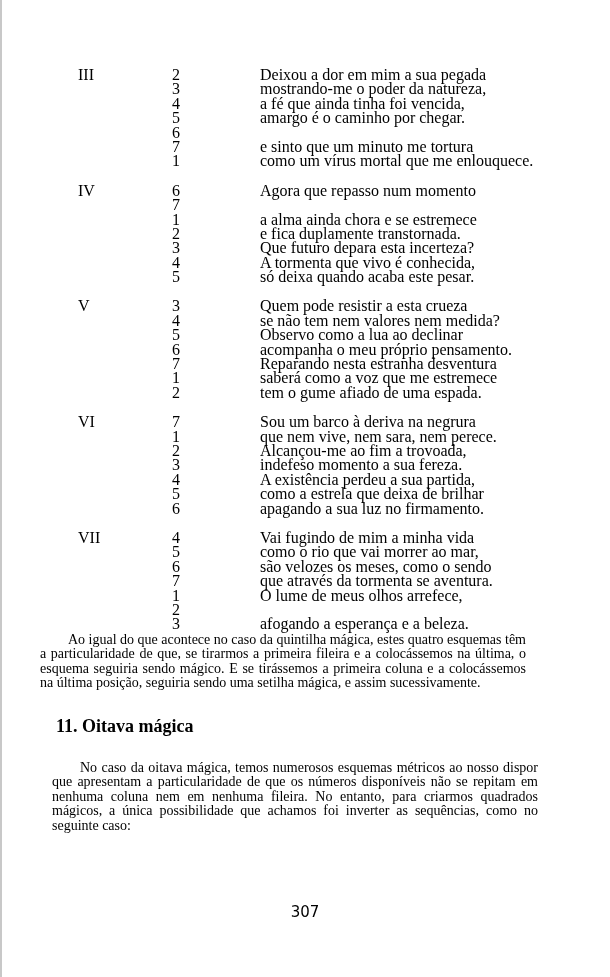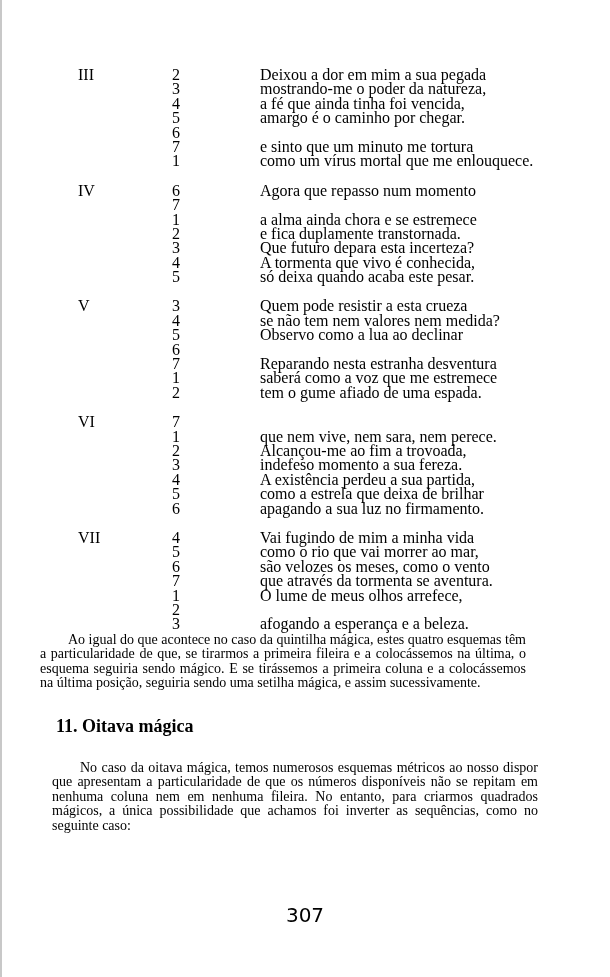--- a/index.html
+++ b/index.html
@@ -30,21 +30,21 @@
     text-indent: 28px;
   }
   .para1 { top: 633px; }
   .heading {
     position: absolute; left: 56px; top: 718px; font-size: 18px; font-weight: bold;
     line-height: 16px;
   }
   .para2 { top: 749px; }
   .page-number {
     position: absolute; left: 0; width: 610px; top: 903px; text-align: center;
-    font-family: "DejaVu Sans", "Liberation Sans", sans-serif; font-size: 20px;
+    font-family: "DejaVu Sans", "Liberation Sans", sans-serif; font-size: 15px;
   }
 </style>
 </head>
 <body>
 
 <div class="left-border"></div>
 
 <div class="page">
   <div class="stanzas" id="stanzas">
       <div class="stanza">
@@ -131,20 +131,21 @@
           <span class="verse">se não tem nem valores nem medida?</span>
         </div>
         <div class="line">
           <span class="roman"></span>
           <span class="num">5</span>
           <span class="verse">Observo como a lua ao declinar</span>
         </div>
         <div class="line">
           <span class="roman"></span>
           <span class="num">6</span>
+          <span class="verse">acompanha o meu próprio pensamento.</span>
         </div>
         <div class="line">
           <span class="roman"></span>
           <span class="num">7</span>
           <span class="verse">Reparando nesta estranha desventura</span>
         </div>
         <div class="line">
           <span class="roman"></span>
           <span class="num">1</span>
           <span class="verse">saberá como a voz que me estremece</span>
@@ -152,20 +153,21 @@
         <div class="line">
           <span class="roman"></span>
           <span class="num">2</span>
           <span class="verse">tem o gume afiado de uma espada.</span>
         </div>
       </div>
       <div class="stanza">
         <div class="line">
           <span class="roman">VI</span>
           <span class="num">7</span>
+          <span class="verse">Sou um barco à deriva na negrura</span>
         </div>
         <div class="line">
           <span class="roman"></span>
           <span class="num">1</span>
           <span class="verse">que nem vive, nem sara, nem perece.</span>
         </div>
         <div class="line">
           <span class="roman"></span>
           <span class="num">2</span>
           <span class="verse">Alcançou-me ao fim a trovoada,</span>
@@ -198,21 +200,21 @@
           <span class="verse">Vai fugindo de mim a minha vida</span>
         </div>
         <div class="line">
           <span class="roman"></span>
           <span class="num">5</span>
           <span class="verse">como o rio que vai morrer ao mar,</span>
         </div>
         <div class="line">
           <span class="roman"></span>
           <span class="num">6</span>
-          <span class="verse">são velozes os meses, como o vento</span>
+          <span class="verse">são velozes os meses, como o sendo</span>
         </div>
         <div class="line">
           <span class="roman"></span>
           <span class="num">7</span>
           <span class="verse">que através da tormenta se aventura.</span>
         </div>
         <div class="line">
           <span class="roman"></span>
           <span class="num">1</span>
           <span class="verse">O lume de meus olhos arrefece,</span>

